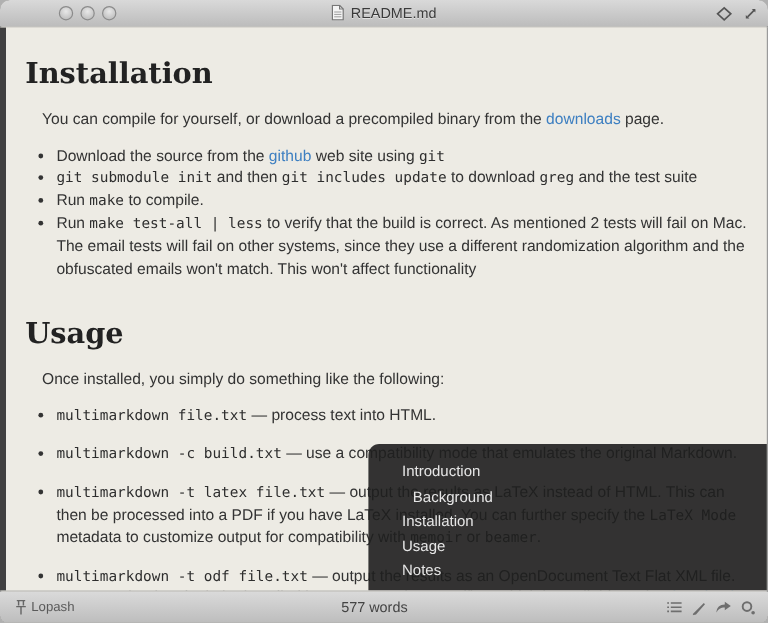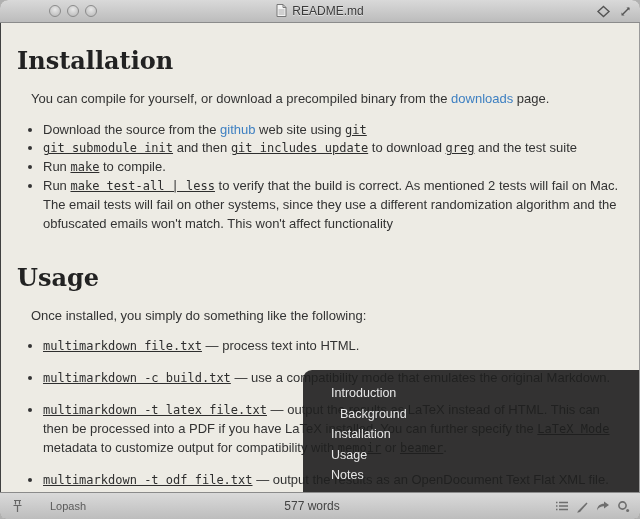--- a/index.html
+++ b/index.html
@@ -35,42 +35,42 @@
     pointer-events:none;
   }
   .title-text { font-size:12px; color:#3a3a3a; text-shadow:0 1px 0 rgba(255,255,255,.5); }
   .titlebar-right { position:absolute; right:8px; top:0; height:22px; display:flex; align-items:center; gap:8px; }
   .tb-icon { display:flex; align-items:center; }
 
   
   .content {
     flex:1 1 auto;
     background:#edebe4;
-    border-left:1px solid #404040;
+    border-left:5px solid #404040;
     border-right:1px solid #9a9a9a;
     position:relative;
     overflow:hidden;
     padding:14px 16px 0 16px;
     color:#333;
     font-size:13px;
     line-height:1.45;
   }
   .content h1 {
     font-family:"DejaVu Serif","Liberation Serif",serif;
     font-size:24px; font-weight:600; color:#222;
     margin:10px 0 14px 0; line-height:1.2;
   }
   .content section + section h1 { margin-top:30px; }
   .content p { margin:0 0 12px 14px; }
   .content ul { margin:0 0 14px 0; padding-left:26px; list-style:disc outside; }
   .content ul.tight li { margin:0; }
   .content ul.loose li { margin:0 0 13px 0; }
   code {
     font-family:"DejaVu Sans Mono","Liberation Mono",monospace;
-    font-size:12px; color:#2e2e2e;text-decoration:underline;
+    font-size:12px; color:#2e2e2e;
   }
   a.link { color:#3d7fc1; text-decoration:none; }
 
   
   .popup {
     position:absolute;
     left:302px; top:347px; width:363px; bottom:0;
     background:rgba(30,30,30,0.90);
     border-radius:9px 9px 0 0;
     padding:13px 0 0 28px;
@@ -81,21 +81,21 @@
 
   
   .statusbar {
     flex:0 0 27px; height:27px;
     background:linear-gradient(#dadada,#bdbdbd);
     border-top:1px solid #8b8b8b;
     border-radius:0 0 6px 6px;
     position:relative;
     display:flex; align-items:center;
   }
-  .status-left { display:flex; align-items:center; gap:27px; margin-left:12px; }
+  .status-left { display:flex; align-items:center; gap:3px; margin-left:12px; }
   .status-label { font-size:11px; color:#5a5a5a; }
   .status-center {
     position:absolute; left:0; right:16px; text-align:center;
     font-size:12px; color:#444; pointer-events:none;
   }
   .status-right { position:absolute; right:10px; display:flex; align-items:center; gap:7px; }
   .sb-icon { display:flex; align-items:center; }
 </style>
 </head>
 <body>

